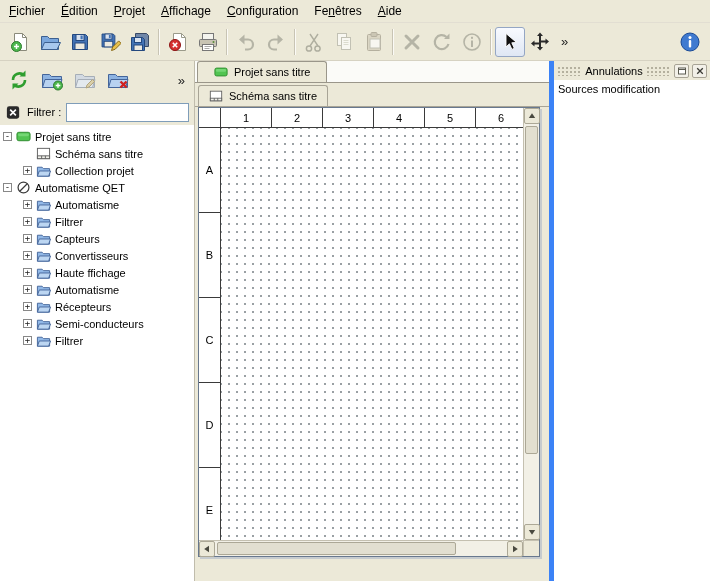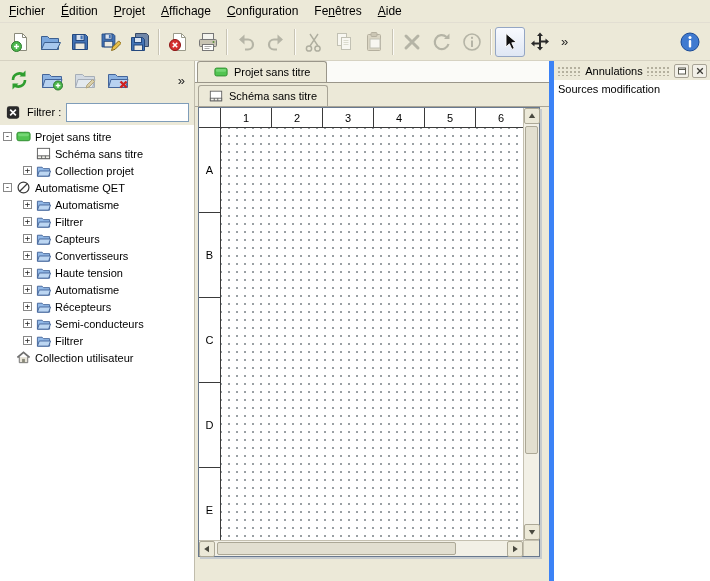--- a/index.html
+++ b/index.html
@@ -391,21 +391,21 @@
             <span class="tlabel">Convertisseurs</span>
           </div>
           <div class="trow" style="padding-left: 23px;">
             <span class="exp">+</span>
             <span class="ticon">
               <svg viewBox="0 0 16 16">
                 <path d="M1.5 4.5h5l1.5 1.5h6.5v8h-13z" fill="#92b9e8" stroke="#44659a"></path>
                 <path d="M1.5 14l2-5.5h12l-2 5.5z" fill="#bcd6f2" stroke="#44659a"></path>
               </svg>
             </span>
-            <span class="tlabel">Haute tension</span>
+            <span class="tlabel">Haute ffichage</span>
           </div>
           <div class="trow" style="padding-left: 23px;">
             <span class="exp">+</span>
             <span class="ticon">
               <svg viewBox="0 0 16 16">
                 <path d="M1.5 4.5h5l1.5 1.5h6.5v8h-13z" fill="#92b9e8" stroke="#44659a"></path>
                 <path d="M1.5 14l2-5.5h12l-2 5.5z" fill="#bcd6f2" stroke="#44659a"></path>
               </svg>
             </span>
             <span class="tlabel">Automatisme</span>
@@ -432,31 +432,20 @@
           </div>
           <div class="trow" style="padding-left: 23px;">
             <span class="exp">+</span>
             <span class="ticon">
               <svg viewBox="0 0 16 16">
                 <path d="M1.5 4.5h5l1.5 1.5h6.5v8h-13z" fill="#92b9e8" stroke="#44659a"></path>
                 <path d="M1.5 14l2-5.5h12l-2 5.5z" fill="#bcd6f2" stroke="#44659a"></path>
               </svg>
             </span>
             <span class="tlabel">Filtrer</span>
-          </div>
-          <div class="trow" style="padding-left: 3px;">
-            <span class="exp none"></span>
-            <span class="ticon">
-              <svg viewBox="0 0 16 16">
-                <path d="M1.5 8L8 2.5 14.5 8" fill="none" stroke="#707070" stroke-width="1.8"></path>
-                <path d="M3.5 7.5v6h9v-6" fill="#e8e4d8" stroke="#707070"></path>
-                <rect x="6.5" y="9.5" width="3" height="4" fill="#8a8a7a"></rect>
-              </svg>
-            </span>
-            <span class="tlabel">Collection utilisateur</span>
           </div>
         </div>
     </div>
 
     <div class="center">
       <div class="ptabbar">
         <div class="ptab">
           <span class="ic14">
               <svg viewBox="0 0 16 16">
                 <rect x="1" y="3.5" width="14" height="9" rx="2" fill="#52c452" stroke="#2c8a2c"></rect>

